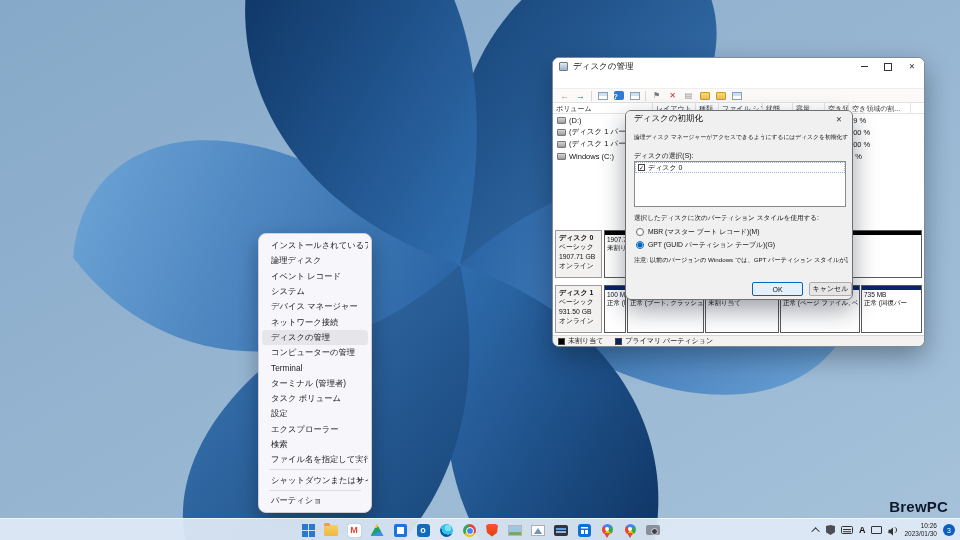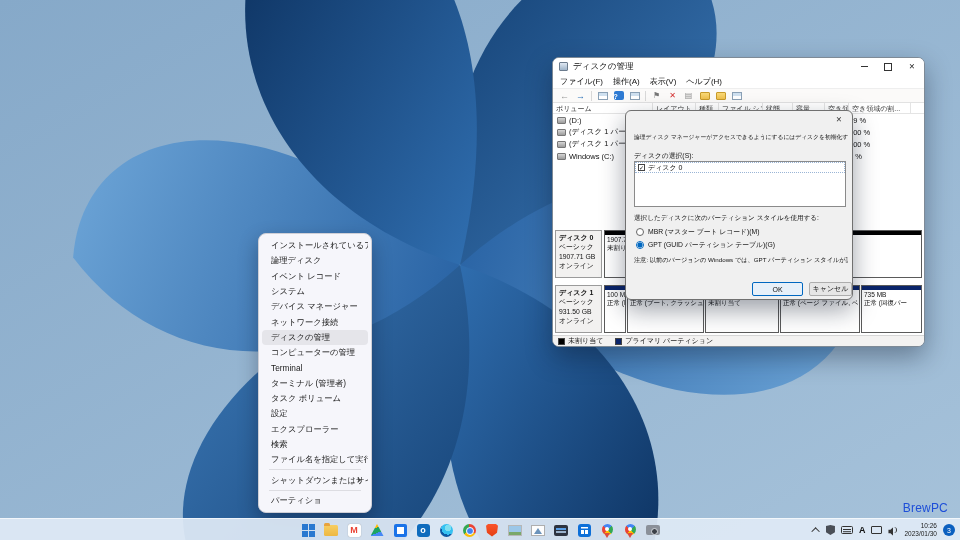--- a/index.html
+++ b/index.html
@@ -4,22 +4,22 @@
 <style>
   * { margin:0; padding:0; box-sizing:border-box; }
   html,body { width:960px; height:540px; overflow:hidden; }
   body { font-family:"Liberation Sans","DejaVu Sans",sans-serif; position:relative; }
   .desktop { position:absolute; inset:0; width:960px; height:540px; overflow:hidden; }
 
   
   .wallpaper { position:absolute; inset:0; width:960px; height:540px; }
 
   
-  .watermark { position:absolute; right:12px; bottom:25px; font-size:12px; font-weight:normal;
-    color:#1d4ed8; letter-spacing:0.2px; }
+  .watermark { position:absolute; right:12px; bottom:25px; font-size:15px; font-weight:bold;
+    color:#0f172a; letter-spacing:0.2px; }
 
   
   .dm { position:absolute; left:552px; top:57px; width:373px; height:290px; background:#fff;
     border:1px solid #7e8a96; border-radius:7px; overflow:hidden;
     box-shadow:0 10px 26px rgba(10,20,40,.38); font-size:8px; color:#111; }
   .dm-titlebar { position:absolute; left:0; top:0; right:0; height:17px; background:#fff;
     display:flex; align-items:center; padding-left:6px; }
   .dm-appicon { width:9px; height:9px; margin-right:5px; border:1px solid #6b7b8d;
     background:linear-gradient(#dfe8f2,#9fb4c9); border-radius:1px; }
   .dm-title { font-size:8.5px; }
@@ -236,26 +236,20 @@
   <div class="dm">
     <div class="dm-titlebar">
       <span class="dm-appicon"></span>
       <span class="dm-title">ディスクの管理</span>
       <span class="winbtns">
         <span class="winbtn wb-min"></span>
         <span class="winbtn wb-max"></span>
         <span class="winbtn wb-close"></span>
       </span>
     </div>
-    <div class="dm-menubar">
-      <span>ファイル(F)</span>
-      <span>操作(A)</span>
-      <span>表示(V)</span>
-      <span>ヘルプ(H)</span>
-    </div>
     <div class="dm-toolbar">
       <span class="tbi i-back"></span>
       <span class="tbi i-fwd"></span>
       <span class="tb-sep"></span>
       <span class="tbi">
           <span class="i-table"></span>
         </span>
       <span class="tbi">
           <span class="i-help"></span>
         </span>
@@ -380,20 +374,23 @@
         <span>未割り当て</span>
       </span>
       <span class="leg">
         <span class="leg-sq navy"></span>
         <span>プライマリ パーティション</span>
       </span>
     </div>
   </div>
 
   <div class="dlg">
+    <div class="dlg-titlebar">
+      <span>ディスクの初期化</span>
+    </div>
     <span class="dlg-close"></span>
     <div class="dlg-msg">論理ディスク マネージャーがアクセスできるようにするにはディスクを初期化する必要があります。</div>
     <div class="dlg-sel-label">ディスクの選択(S):</div>
     <div class="dlg-list">
       <div class="dlg-item">
         <span class="cbx"></span>
         <span>ディスク 0</span>
       </div>
     </div>
     <div class="dlg-style-label">選択したディスクに次のパーティション スタイルを使用する:</div>

